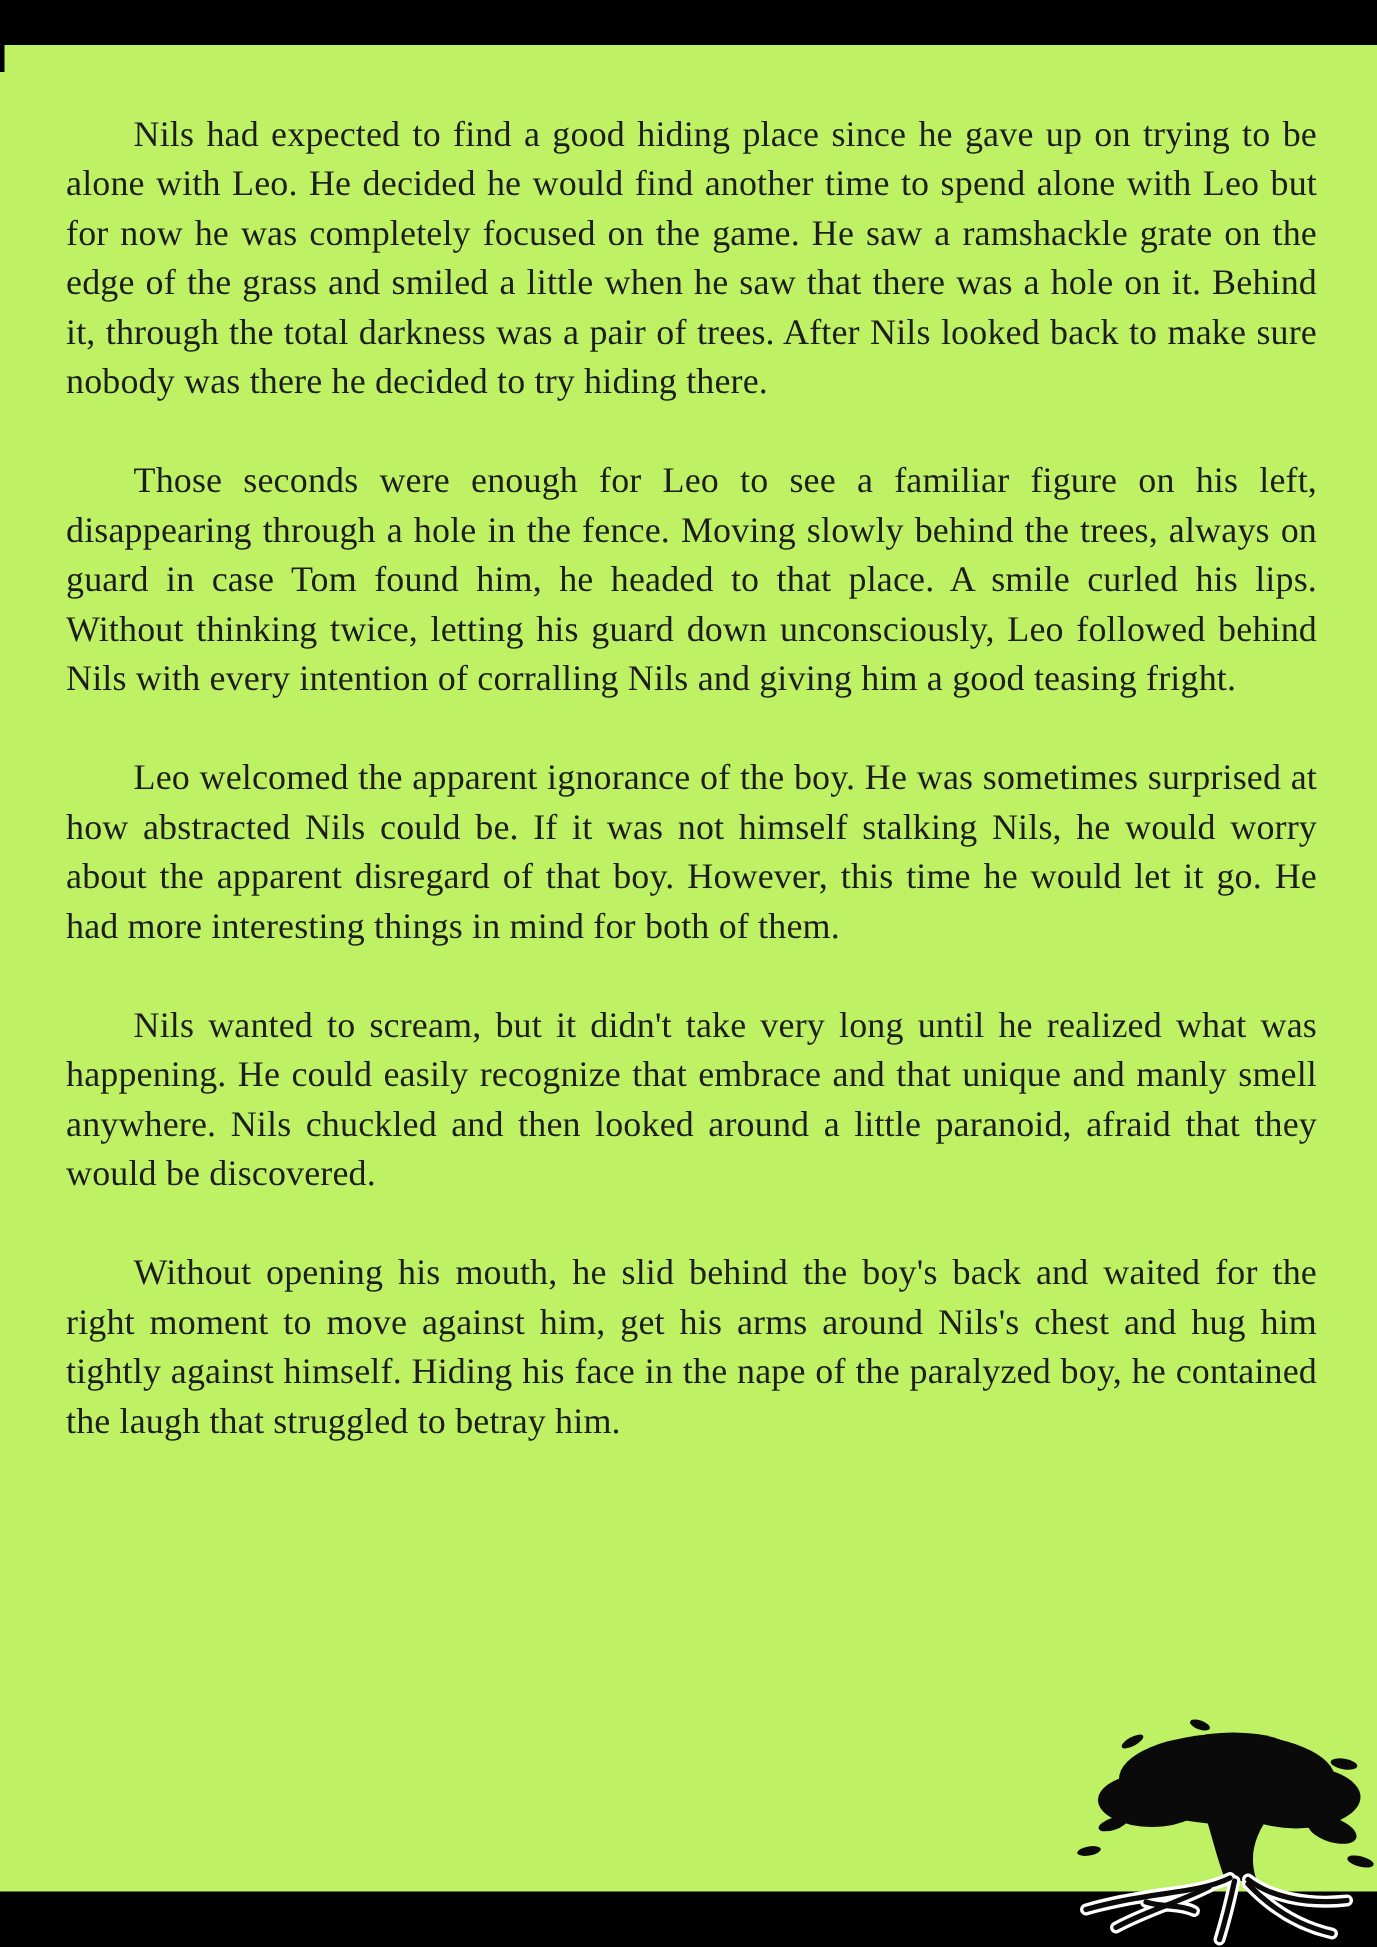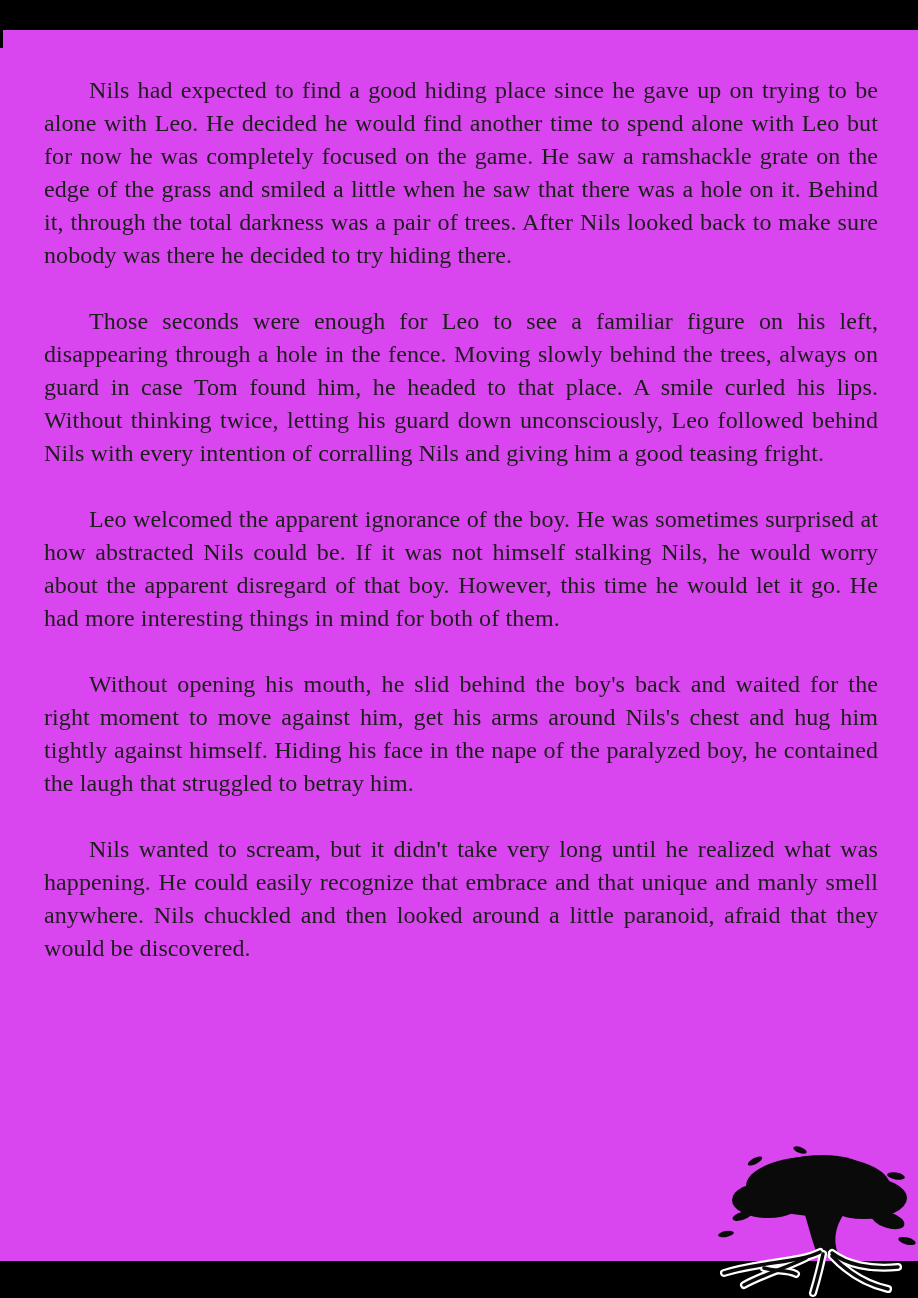--- a/index.html
+++ b/index.html
@@ -4,21 +4,21 @@
 <style>
   html, body {
     margin: 0;
     padding: 0;
     background: #ffffff;
   }
   .page {
     position: relative;
     width: 918px;
     height: 1298px;
-    background: #d946ef;
+    background: #bef264;
     overflow: hidden;
     font-family: "Liberation Serif", "DejaVu Serif", serif;
   }
   .bar {
     position: absolute;
     left: 0;
     width: 100%;
     background: #000000;
   }
   .bar.top { top: 0; height: 30px; }
@@ -60,22 +60,22 @@
 
 <div class="page">
 
   <div class="bar top"></div>
   <div class="edge-notch"></div>
 
   <div class="text-area">
     <p>Nils had expected to find a good hiding place since he gave up on trying to be alone with Leo. He decided he would find another time to spend alone with Leo but for now he was completely focused on the game. He saw a ramshackle grate on the edge of the grass and smiled a little when he saw that there was a hole on it. Behind it, through the total darkness was a pair of trees. After Nils looked back to make sure nobody was there he decided to try hiding there.</p>
     <p>Those seconds were enough for Leo to see a familiar figure on his left, disappearing through a hole in the fence. Moving slowly behind the trees, always on guard in case Tom found him, he headed to that place. A smile curled his lips. Without thinking twice, letting his guard down unconsciously, Leo followed behind Nils with every intention of corralling Nils and giving him a good teasing fright.</p>
     <p>Leo welcomed the apparent ignorance of the boy. He was sometimes surprised at how abstracted Nils could be. If it was not himself stalking Nils, he would worry about the apparent disregard of that boy. However, this time he would let it go. He had more interesting things in mind for both of them.</p>
+    <p>Nils wanted to scream, but it didn't take very long until he realized what was happening. He could easily recognize that embrace and that unique and manly smell anywhere. Nils chuckled and then looked around a little paranoid, afraid that they would be discovered.</p>
     <p>Without opening his mouth, he slid behind the boy's back and waited for the right moment to move against him, get his arms around Nils's chest and hug him tightly against himself. Hiding his face in the nape of the paralyzed boy, he contained the laugh that struggled to betray him.</p>
-    <p>Nils wanted to scream, but it didn't take very long until he realized what was happening. He could easily recognize that embrace and that unique and manly smell anywhere. Nils chuckled and then looked around a little paranoid, afraid that they would be discovered.</p>
   </div>
 
   <div class="bar bottom"></div>
 
   <svg class="tree-logo" viewBox="0 0 212 152" xmlns="http://www.w3.org/2000/svg" aria-hidden="true">
 
     <g fill="#0a0a0a">
       <ellipse cx="112" cy="40" rx="72" ry="30"></ellipse>
       <ellipse cx="62" cy="54" rx="36" ry="18"></ellipse>
       <ellipse cx="158" cy="52" rx="43" ry="21"></ellipse>

